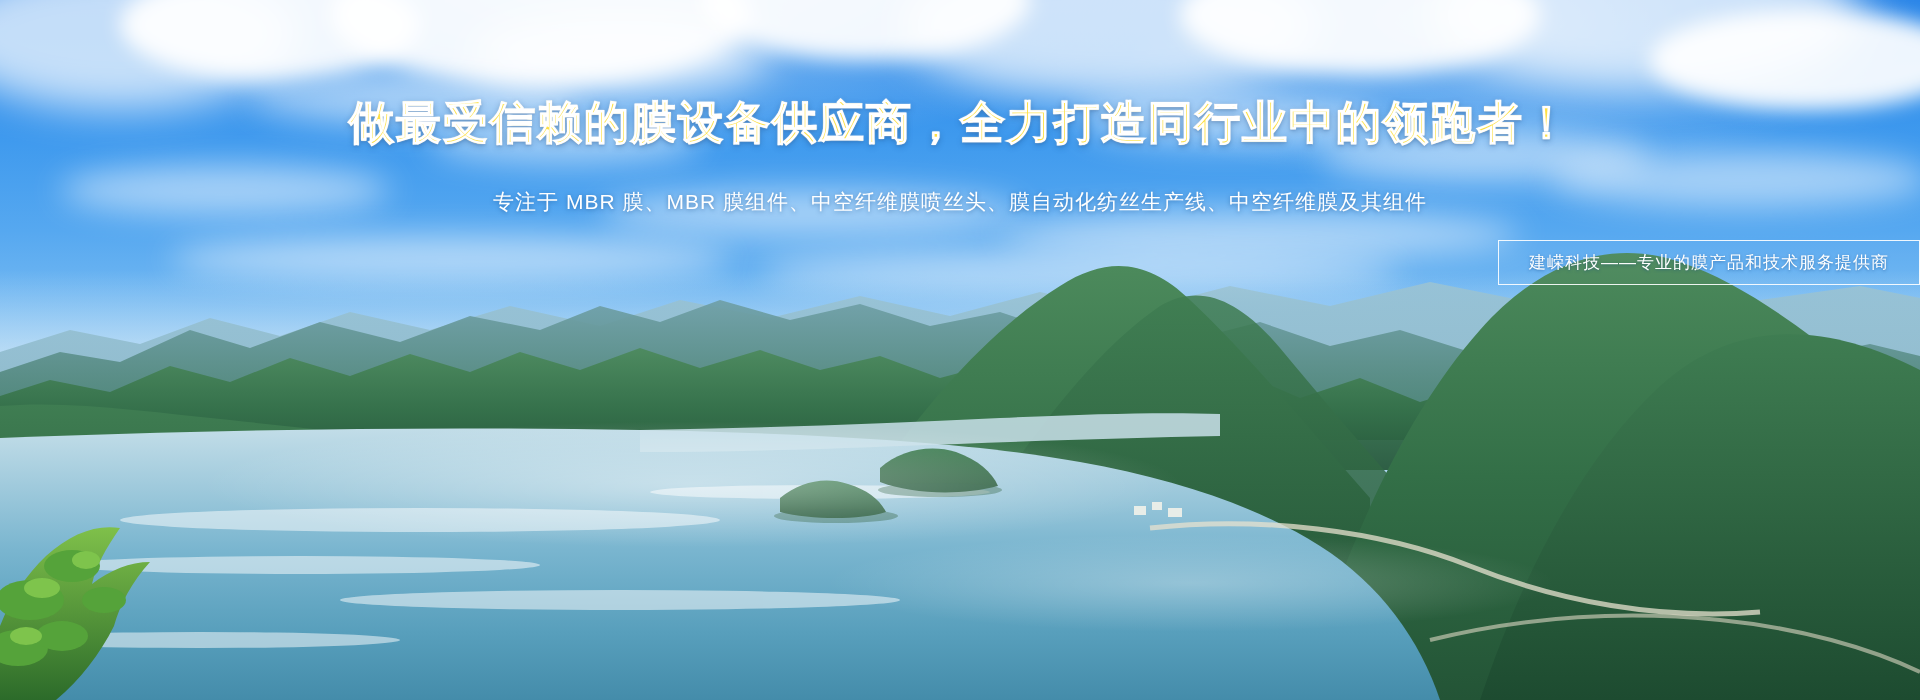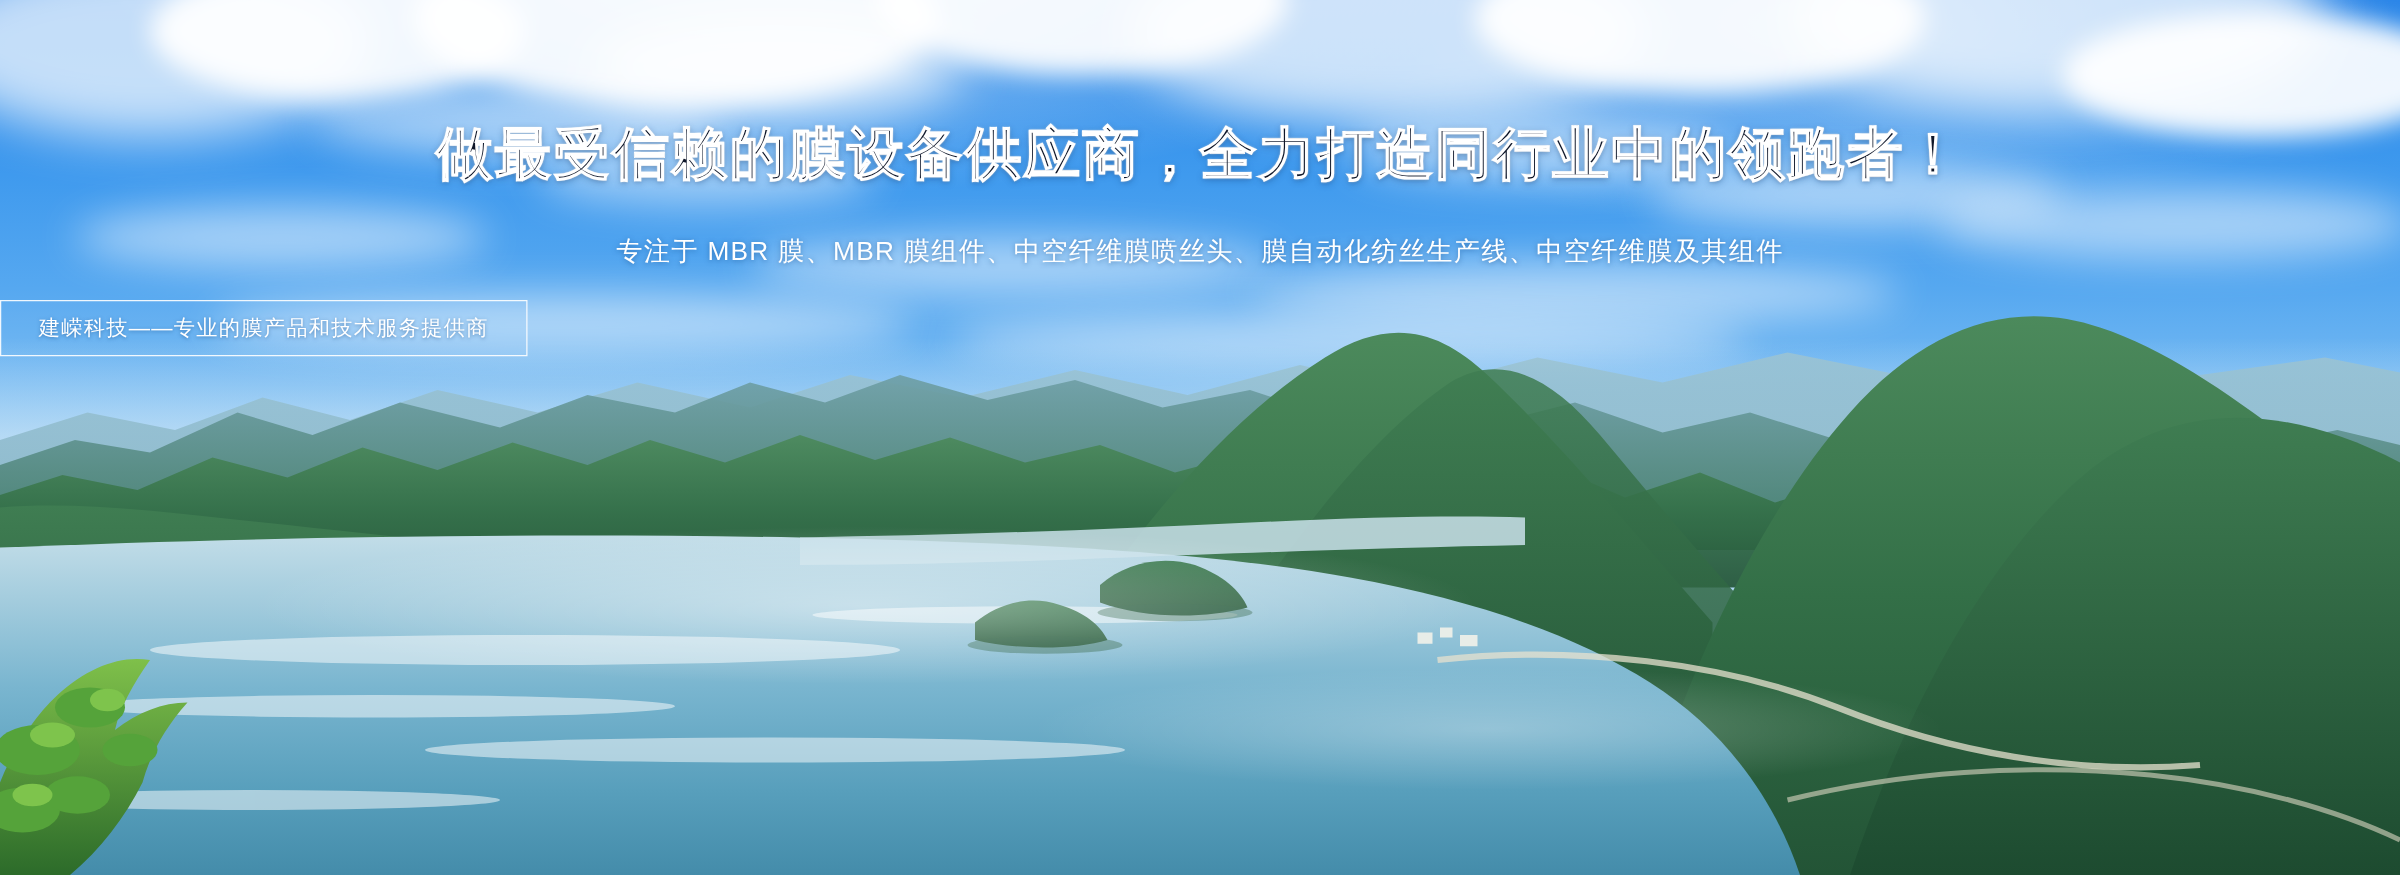--- a/index.html
+++ b/index.html
@@ -52,40 +52,40 @@
   
   .copy {
     position:absolute; left:0; top:0; width:1920px; height:700px;
     text-align:center; z-index:40;
   }
   .headline {
     position:absolute; left:0; top:96px; width:1920px;
     font-size:45px; line-height:1.22;
     font-weight:bold;
     letter-spacing:2px;
-    color:#0f172a;
+    color:#fde047;
     -webkit-text-stroke:1px #ffffff;
     text-shadow:
       0 0 1px #fff, 0 0 2px #fff,
       0 2px 6px rgba(20,70,130,.45),
       0 1px 2px rgba(20,70,130,.5);
     white-space:nowrap;
   }
   .subline {
     position:absolute; left:0; top:186px; width:1920px;
     font-size:21px; line-height:1.5;
     color:#ffffff;
     letter-spacing:1px;
     text-shadow:0 1px 4px rgba(20,70,130,.5);
     white-space:nowrap;
     text-align:center;
   }
   .tagwrap {
     position:absolute; left:0; top:240px; width:1920px;
-    display:flex; justify-content:flex-start;
+    display:flex; justify-content:flex-end;
   }
   .tagbox {
     border:1px solid rgba(255,255,255,.9);
     padding:10px 30px;
     font-size:17px;
     color:#ffffff;
     letter-spacing:1px;
     text-shadow:0 1px 3px rgba(20,70,130,.5);
     white-space:nowrap;
     background:rgba(255,255,255,.03);

